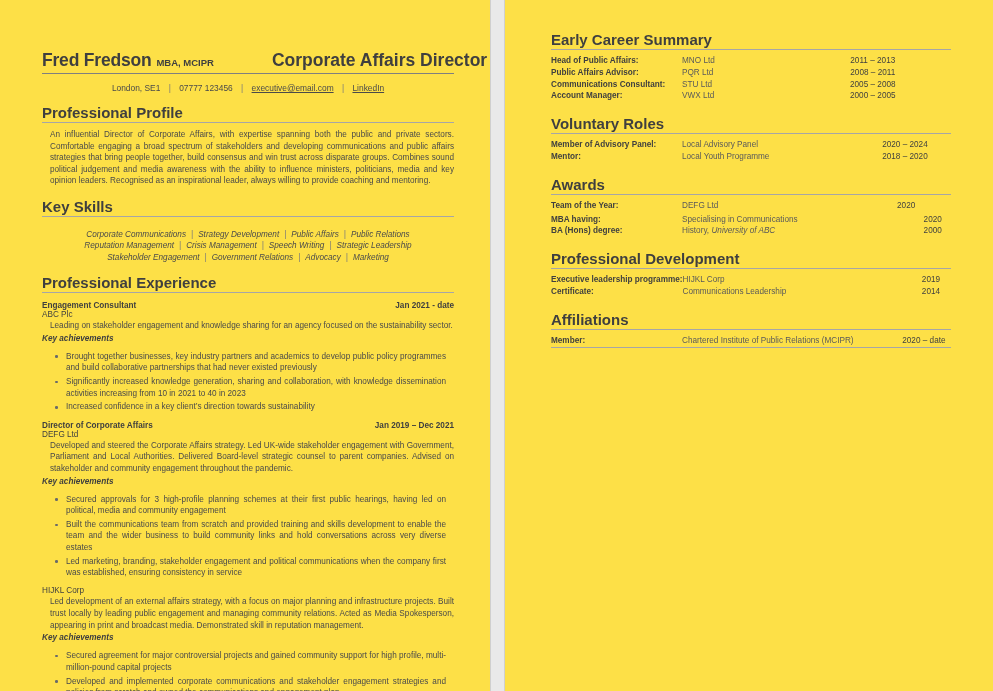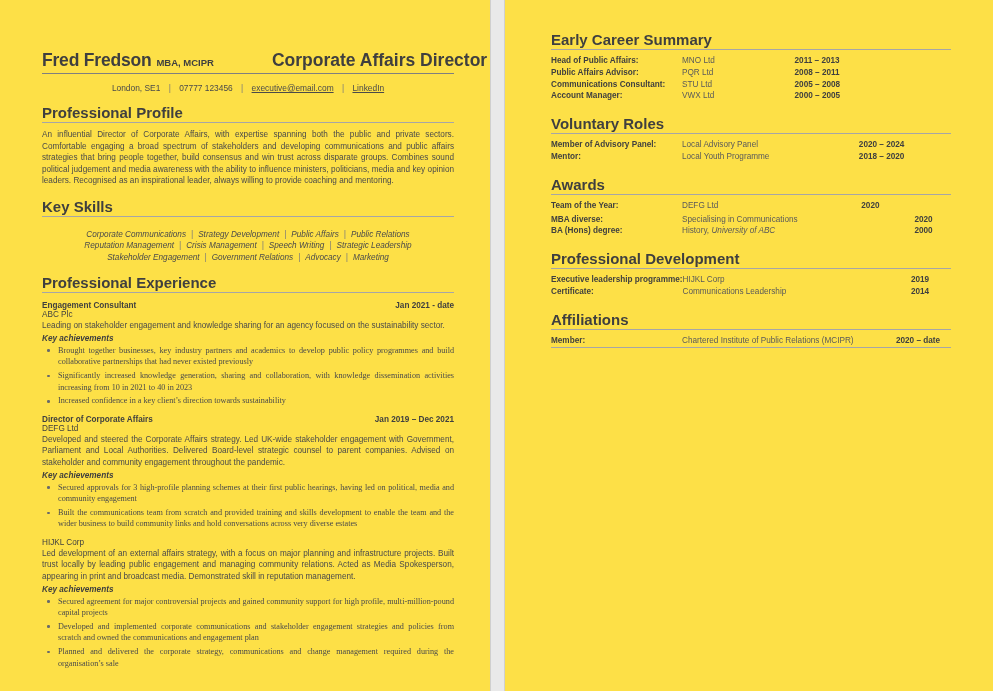--- a/index.html
+++ b/index.html
@@ -80,21 +80,21 @@
     margin-top: 11px;
     margin-bottom: 6px;
   }
   .page-right .sec-head { margin-top: 13px; margin-bottom: 5px; }
 
   p.body {
     font-size: 8.2px;
     line-height: 11.6px;
     color: #4a4a4a;
     text-align: justify;
-    margin: 0 0 2px 0;
+    margin: 0 0 2px 8px;
   }
 
   
   .skills { margin-top: 12px; font-style: italic; }
   .skills-row {
     text-align: center;
     font-size: 8.2px;
     line-height: 11.4px;
     color: #4a4a4a;
   }
@@ -116,21 +116,21 @@
     color: #3f3f3f;
     margin-bottom: 1px;
   }
   .key-ach {
     font-size: 8.2px;
     font-weight: bold;
     font-style: italic;
     color: #3f3f3f;
     margin: 2px 0 2px 0;
   }
-  ul.bullets { margin: 0; padding: 0; list-style: none; font-family: Liberation Serif, serif; }
+  ul.bullets { margin: 8px; padding: 0; list-style: none; }
   ul.bullets li {
     position: relative;
     font-size: 8.2px;
     line-height: 11.4px;
     color: #4a4a4a;
     padding-left: 16px;
     margin-bottom: 2.5px;
     text-align: justify;
   }
   ul.bullets li::before {
@@ -150,21 +150,21 @@
   }
   table.entries td {
     font-size: 8.2px;
     line-height: 11.8px;
     vertical-align: top;
     padding: 0;
   }
   td.lbl { font-weight: bold; color: #3f3f3f; width: 131px; white-space: nowrap; }
   td.val { color: #5a5a5a; }
   td.val .ital { font-style: italic; }
-  td.yr { font-weight: bold; color: #3f3f3f; text-align: left; white-space: nowrap; }
+  td.yr { font-weight: normal; color: #3f3f3f; text-align: center; white-space: nowrap; }
   .ruled-bottom { border-bottom: 1px solid #a6a6a6; padding-bottom: 12px; }
 </style>
 </head>
 <body>
 
 <div class="page-wrap">
 
   <div class="page page-left">
 
     <div class="name-row">
@@ -213,20 +213,21 @@
           <div class="job-head">
             <span>Director of Corporate Affairs</span>
             <span>Jan 2019 – Dec 2021</span>
           </div>
           <div class="job-company">DEFG Ltd</div>
           <p class="body">Developed and steered the Corporate Affairs strategy. Led UK-wide stakeholder engagement with Government, Parliament and Local Authorities. Delivered Board-level strategic counsel to parent companies. Advised on stakeholder and community engagement throughout the pandemic.</p>
           <div class="key-ach">Key achievements</div>
           <ul class="bullets">
             <li>Secured approvals for 3 high-profile planning schemes at their first public hearings, having led on political, media and community engagement</li>
             <li>Built the communications team from scratch and provided training and skills development to enable the team and the wider business to build community links and hold conversations across very diverse estates</li>
+            <li>Led marketing, branding, stakeholder engagement and political communications when the company first was established, ensuring consistency in service</li>
           </ul>
         </div>
         <div class="job">
           <div class="job-company">HIJKL Corp</div>
           <p class="body">Led development of an external affairs strategy, with a focus on major planning and infrastructure projects. Built trust locally by leading public engagement and managing community relations. Acted as Media Spokesperson, appearing in print and broadcast media. Demonstrated skill in reputation management.</p>
           <div class="key-ach">Key achievements</div>
           <ul class="bullets">
             <li>Secured agreement for major controversial projects and gained community support for high profile, multi-million-pound capital projects</li>
             <li>Developed and implemented corporate communications and stakeholder engagement strategies and policies from scratch and owned the communications and engagement plan</li>
             <li>Planned and delivered the corporate strategy, communications and change management required during the organisation’s sale</li>
@@ -289,21 +290,21 @@
             <td class="lbl">Team of the Year:</td>
             <td class="val">DEFG Ltd</td>
             <td class="yr">2020</td>
           </tr>
         </tbody>
       </table>
 
     <table class="entries" id="tbl-qualifications">
         <tbody>
           <tr>
-            <td class="lbl">MBA diverse:</td>
+            <td class="lbl">MBA having:</td>
             <td class="val">Specialising in Communications</td>
             <td class="yr">2020</td>
           </tr>
           <tr>
             <td class="lbl">BA (Hons) degree:</td>
             <td class="val">History, <span class="ital">University of ABC</span></td>
             <td class="yr">2000</td>
           </tr>
         </tbody>
       </table>

